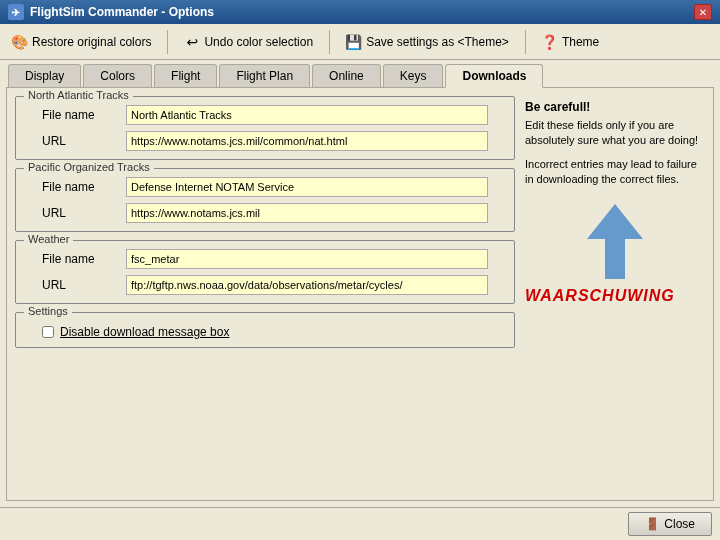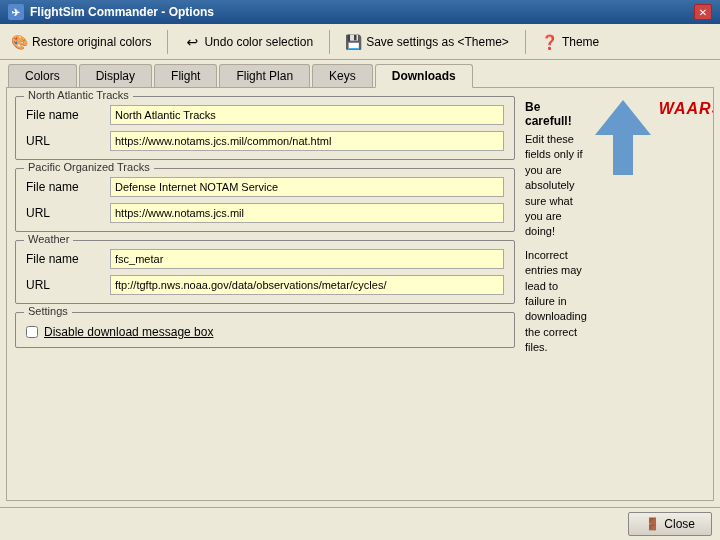--- a/index.html
+++ b/index.html
@@ -136,21 +136,21 @@
       flex: 1;
       display: flex;
       flex-direction: column;
       gap: 8px;
     }
 
     
     .group-box {
       border: 1px solid #888;
       border-radius: 2px;
-      padding: 8px 10px;
+      padding: 8px 26px;
       position: relative;
       background: #ece9d8;
     }
     .group-box-title {
       position: absolute;
       top: -8px;
       left: 8px;
       background: #ece9d8;
       padding: 0 4px;
       font-size: 11px;
@@ -177,20 +177,21 @@
       border: 1px solid #aaa;
       padding: 2px 4px;
       font-size: 11px;
       font-family: inherit;
     }
 
     
     .right-panel {
       width: 180px;
       display: flex;
+      flex-direction: column;
       gap: 8px;
       padding-top: 4px;
     }
     .warning-text {
       font-size: 11px;
       color: #000;
       line-height: 1.4;
     }
     .warning-bold {
       font-weight: bold;
@@ -293,24 +294,25 @@
   <div class="toolbar-separator"></div>
   <button class="toolbar-btn">
     <span class="toolbar-icon">❓</span>
     <span>Theme</span>
   </button>
 </div>
 
 <div class="main-window">
 
   <div class="tabs">
+    <div class="tab">Display</div>
     <div class="tab">Colors</div>
-    <div class="tab">Display</div>
     <div class="tab">Flight</div>
     <div class="tab">Flight Plan</div>
+    <div class="tab">Online</div>
     <div class="tab">Keys</div>
     <div class="tab active">Downloads</div>
   </div>
 
   <div class="content-area">
 
     <div class="left-panel">
 
       <div class="group-box">
         <span class="group-box-title">North Atlantic Tracks</span>

